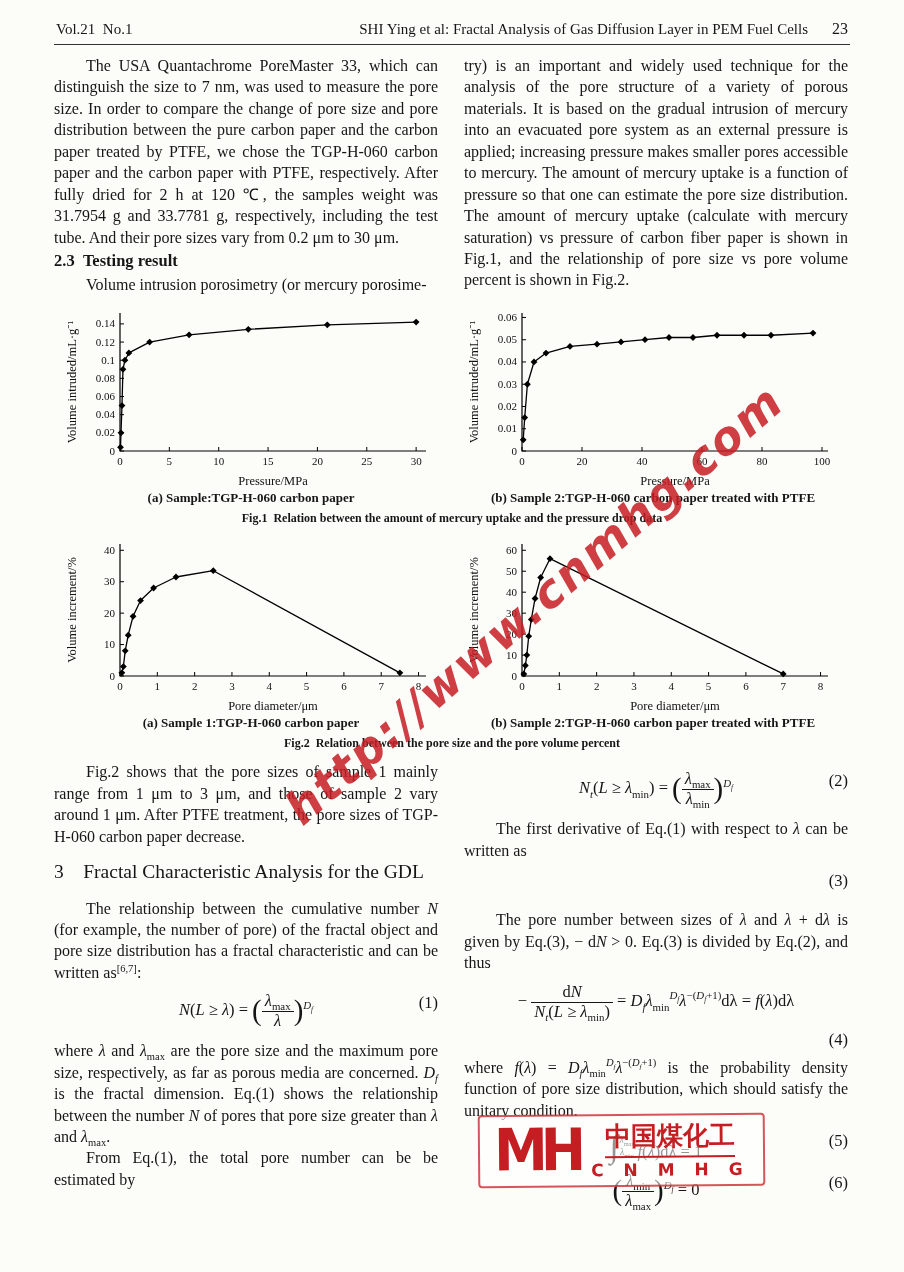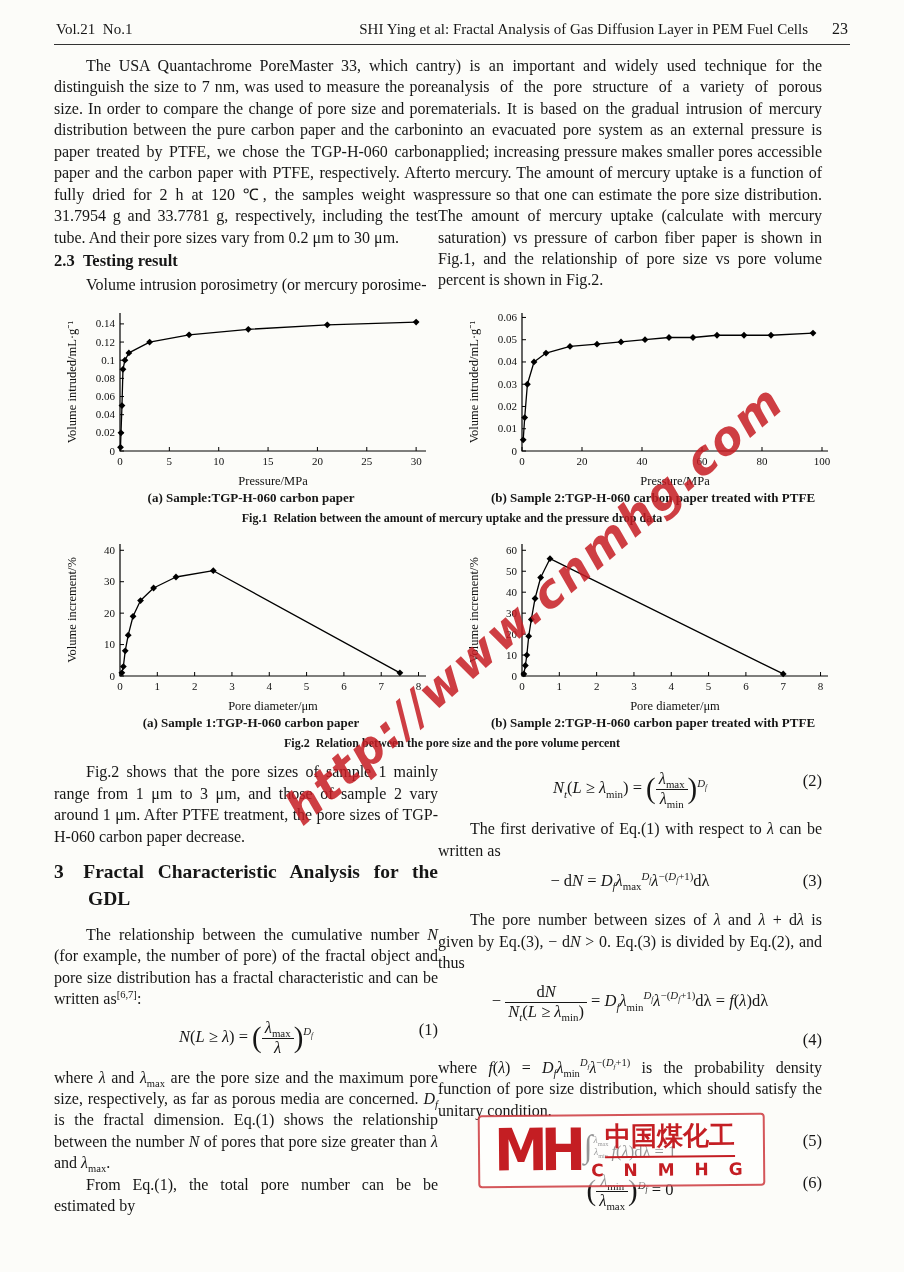--- a/index.html
+++ b/index.html
@@ -3,32 +3,32 @@
 <meta charset="utf-8">
 <style>
   html,body{margin:0;padding:0}
   body{width:904px;height:1272px;position:relative;overflow:hidden;background:#fcfcf9;
        color:#161616;font-family:"Liberation Serif",serif}
   .inner{padding:10px 54px 0 54px}
   .hdr{display:flex;align-items:baseline;font-size:15px;padding:10px 2px 6px;border-bottom:1.6px solid #333}
   .hdr-left{width:130px}
   .hdr-center{flex:1;text-align:right}
   .hdr-right{width:40px;text-align:right;font-size:16px}
-  .cols{display:flex;margin-top:10px}
+  .cols{display:flex;gap:26px;margin-top:10px}
   .col{width:384px;font-size:16px;line-height:1.34;text-align:justify}
   p{margin:0}
   .p{text-indent:2em}
   .pc{text-indent:0}
   .h23{font-weight:bold;font-size:16.5px;margin:2px 0}
   .figblock{margin-top:8px}
   .figrow{display:flex;justify-content:space-between}
   .figbox{width:394px;text-align:center}
   .subcap{font-size:13px;font-weight:bold;margin-top:1px}
   .figcap{text-align:center;font-weight:bold;font-size:12px;margin:5px 0 2px}
-  .h3{font-size:19.5px;font-weight:bold;line-height:1.35;margin:12px 0 12px;padding-left:34px;text-indent:-34px}
+  .h3{font-size:19.5px;font-weight:normal;line-height:1.35;margin:12px 0 12px;padding-left:34px;text-indent:-34px}
   .eqrow{display:flex;align-items:flex-start;justify-content:center;position:relative;margin:9px 0;font-size:16.5px;min-height:30px}
   .eq{flex:1;text-align:center}
   .eqno{position:absolute;right:0;font-style:normal}
   .eqno-line{text-align:right;font-size:16.5px;margin:-2px 0 6px}
   sub,sup{font-size:66%;line-height:0}
   .it{font-style:italic}
   .frac{display:inline-block;vertical-align:middle;text-align:center;line-height:1.15}
   .fn,.fd{display:block;padding:0 3px}
   .fd{border-top:1px solid currentColor}
   .bigp{font-size:175%;font-weight:400;vertical-align:-0.18em;line-height:1}
@@ -294,21 +294,20 @@
       <p class="p">From Eq.(1), the total pore number can be be estimated by</p>
     </div>
 
     <div class="col">
       <div class="eqrow">
         <span class="eq"><span class="it">N</span><sub class="it">t</sub>(<span class="it">L</span> ≥ <span class="it">λ</span><sub>min</sub>) = <span class="bigp">(</span><span><span class="frac"><span class="fn"><span class="it">λ</span><sub>max</sub></span><span class="fd"><span class="it">λ</span><sub>min</sub></span></span></span><span class="bigp">)</span><sup><span class="it">D</span><sub class="it">f</sub></sup></span>
         <span class="eqno">(2)</span>
       </div>
       <p class="p">The first derivative of Eq.(1) with respect to <span class="it">λ</span> can be written as</p>
       <div class="eqrow">
-        <span class="eq">− d<span class="it">N</span> = <span class="it">D</span><sub class="it">f</sub><span class="it">λ</span><sub>max</sub><sup><span class="it">D</span><sub class="it">f</sub></sup><span class="it">λ</span><sup>−(<span class="it">D</span><sub class="it">f</sub>+1)</sup>dλ</span>
         <span class="eqno">(3)</span>
       </div>
       <p class="p">The pore number between sizes of <span class="it">λ</span> and <span class="it">λ</span> + d<span class="it">λ</span> is given by Eq.(3), − d<span class="it">N</span> &gt; 0. Eq.(3) is divided by Eq.(2), and thus</p>
       <div class="eqrow">
         <span class="eq">− <span class="frac"><span class="fn">d<span class="it">N</span></span><span class="fd"><span class="it">N</span><sub class="it">t</sub>(<span class="it">L</span> ≥ <span class="it">λ</span><sub>min</sub>)</span></span> = <span class="it">D</span><sub class="it">f</sub><span class="it">λ</span><sub>min</sub><sup><span class="it">D</span><sub class="it">f</sub></sup><span class="it">λ</span><sup>−(<span class="it">D</span><sub class="it">f</sub>+1)</sup>dλ = <span class="it">f</span>(<span class="it">λ</span>)dλ</span>
       </div>
       <div class="eqno-line">(4)</div>
       <p class="pc">where <span class="it">f</span>(<span class="it">λ</span>) = <span class="it">D</span><sub class="it">f</sub><span class="it">λ</span><sub>min</sub><sup><span class="it">D</span><sub class="it">f</sub></sup><span class="it">λ</span><sup>−(<span class="it">D</span><sub class="it">f</sub>+1)</sup> is the probability density function of pore size distribution, which should satisfy the unitary condition.</p>
       <div class="eqrow">
         <span class="eq"><span class="intg">

